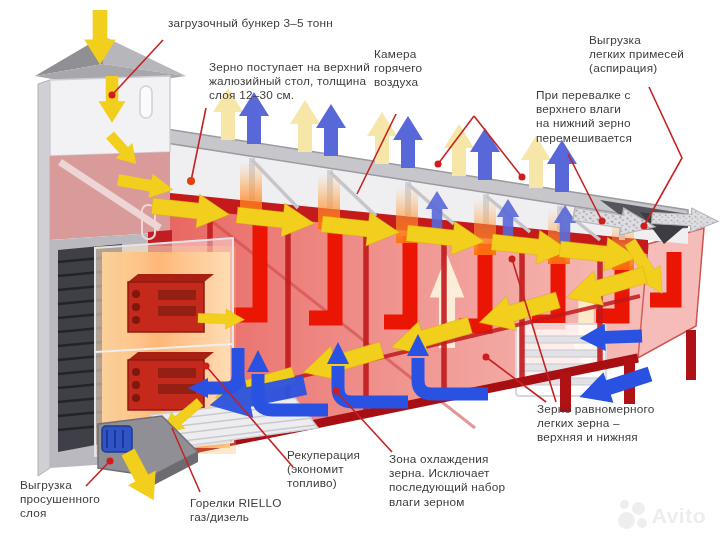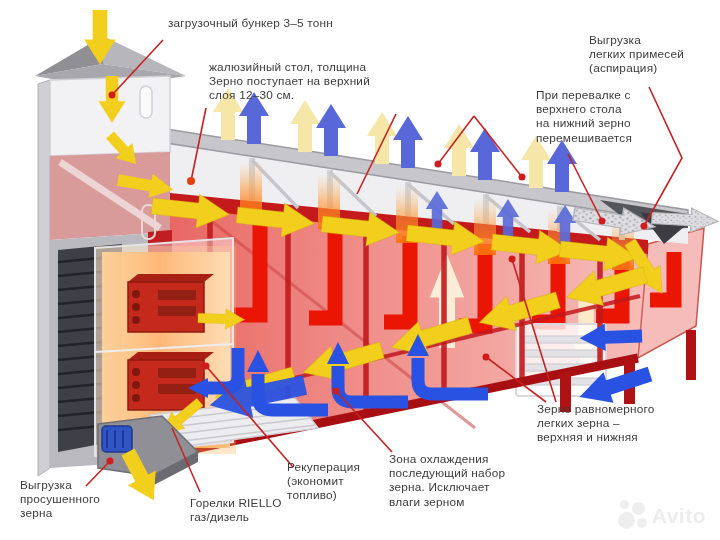--- a/index.html
+++ b/index.html
@@ -284,53 +284,58 @@
     <circle cx="336" cy="391" r="3.5"></circle>
     <circle cx="486" cy="357" r="3.5"></circle>
     <circle cx="512" cy="259" r="3.5"></circle>
   </g>
 </svg>
 
 <div class="callout" style="left:168px;top:16px">
   <div>загрузочный бункер 3–5 тонн</div>
 </div>
 <div class="callout" style="left:209px;top:60px">
+  <div>Зерно поступает на верхний</div>
   <div>жалюзийный стол, толщина</div>
-  <div>Зерно поступает на верхний</div>
   <div>слоя 12–30 см.</div>
+</div>
+<div class="callout" style="left:374px;top:47px">
+  <div>Камера</div>
+  <div>горячего</div>
+  <div>воздуха</div>
 </div>
 <div class="callout" style="left:589px;top:33px">
   <div>Выгрузка</div>
   <div>легких примесей</div>
   <div>(аспирация)</div>
 </div>
 <div class="callout" style="left:536px;top:88px">
   <div>При перевалке с</div>
-  <div>верхнего стола</div>
+  <div>верхнего влаги</div>
   <div>на нижний зерно</div>
   <div>перемешивается</div>
 </div>
 <div class="callout" style="left:20px;top:478px">
   <div>Выгрузка</div>
   <div>просушенного</div>
-  <div>зерна</div>
+  <div>слоя</div>
 </div>
 <div class="callout" style="left:190px;top:496px">
   <div>Горелки RIELLO</div>
   <div>газ/дизель</div>
 </div>
-<div class="callout" style="left:287px;top:460px">
+<div class="callout" style="left:287px;top:448px">
   <div>Рекуперация</div>
   <div>(экономит</div>
   <div>топливо)</div>
 </div>
 <div class="callout" style="left:389px;top:452px">
   <div>Зона охлаждения</div>
+  <div>зерна. Исключает</div>
   <div>последующий набор</div>
-  <div>зерна. Исключает</div>
   <div>влаги зерном</div>
 </div>
 <div class="callout" style="left:537px;top:402px">
   <div>Зерно равномерного</div>
   <div>легких зерна –</div>
   <div>верхняя и нижняя</div>
 </div>
 
 <div class="watermark">
   <span class="dots">

